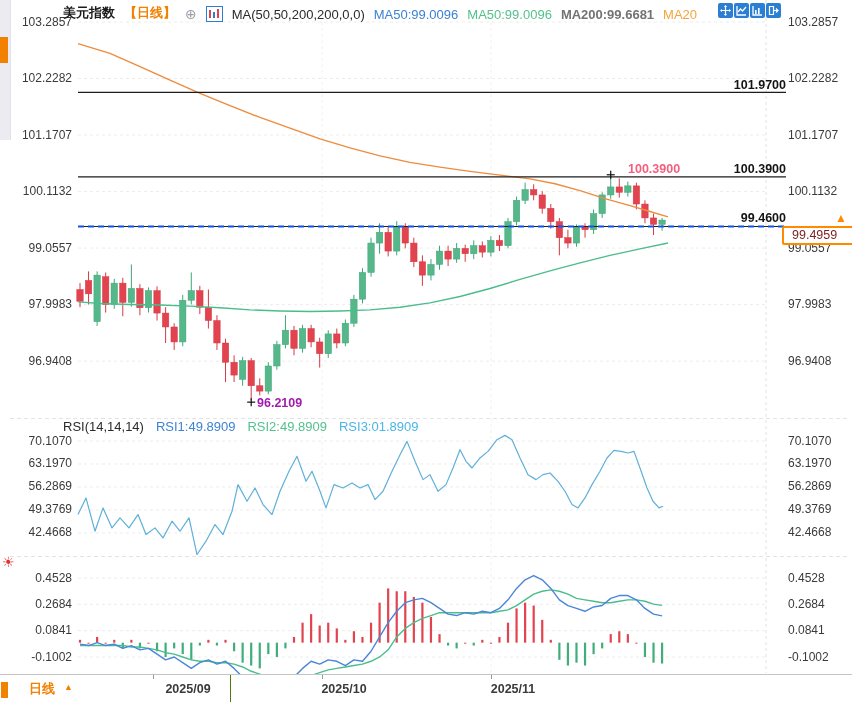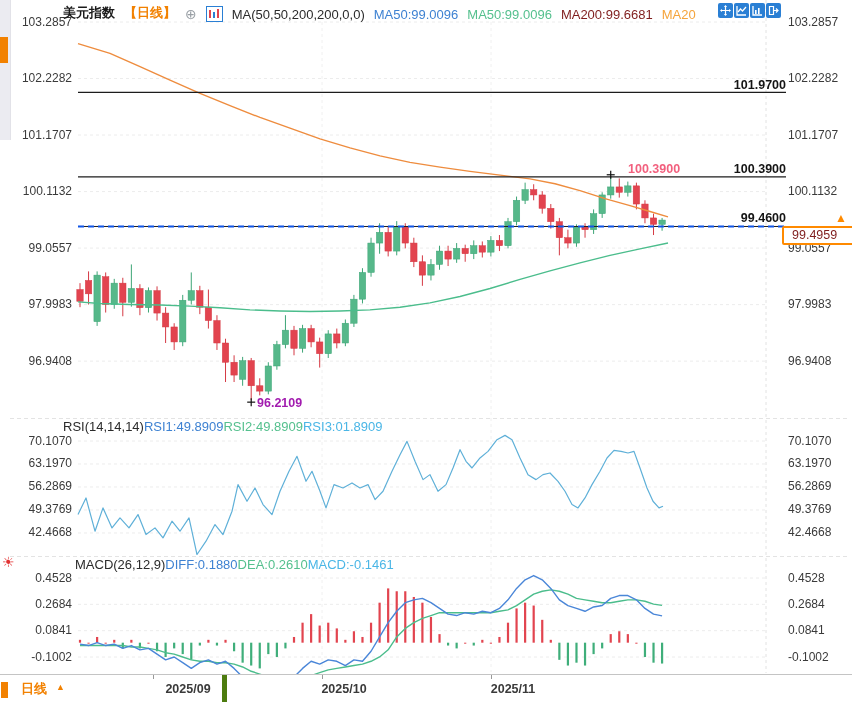--- a/index.html
+++ b/index.html
@@ -18,28 +18,28 @@
   .hdr .masets{color:#2b2b2b;}
   .chart-mini{width:15px;height:14px;border:1px solid #2a7fd4;background:#fff;position:relative;}
   .chart-mini i{position:absolute;left:2px;top:3px;width:2px;height:8px;background:#e2444f;}
   .chart-mini b{position:absolute;left:6px;top:5px;width:2px;height:6px;background:#2a7fd4;}
   .chart-mini u{position:absolute;left:10px;top:2px;width:2px;height:9px;background:#e2444f;}
   .tb{position:absolute;left:718px;top:3px;display:flex;gap:1px;z-index:4;}
   .tb .ic{width:15px;height:15px;background:#2a7fd4;border-radius:2px;display:flex;align-items:center;justify-content:center;cursor:pointer;}
   .tick{position:absolute;font-size:12px;color:#3a3a3a;line-height:13px;white-space:nowrap;}
   .tick.l{left:0;width:72px;text-align:right;}
   .tick.r{left:788px;}
-  .ind-hdr{position:absolute;display:flex;font-size:13px;white-space:nowrap;z-index:4;}
+  .ind-hdr{position:absolute;display:flex;gap:12px;font-size:13px;white-space:nowrap;z-index:4;}
   .ind-hdr .lbl{color:#2b2b2b;}
   .lvl{position:absolute;font-size:12.5px;font-weight:bold;color:#141414;white-space:nowrap;z-index:3;}
   .pricebox{position:absolute;left:782px;top:226px;width:62px;height:15px;border:2px solid #ff8a00;border-radius:2px;
             background:#fff;color:#7f1d1d;font-size:12.5px;line-height:15px;padding-left:8px;z-index:5;}
   .uparrow{position:absolute;left:835px;top:211px;color:#ff8a00;font-size:12px;z-index:5;}
   .bbar{position:absolute;left:0;top:674px;width:852px;height:28px;border-top:1px solid #c4c4c4;background:#fff;z-index:4;}
-  .tabcell{position:absolute;left:4px;top:0;width:218px;height:27px;border-right:5px solid #4d7c0f;cursor:pointer;}
+  .tabcell{position:absolute;left:12px;top:0;width:218px;height:27px;border-right:1px solid #4d7c0f;cursor:pointer;}
   .tabtxt{position:absolute;left:17px;top:5px;font-size:13px;font-weight:bold;color:#f28100;}
   .tabarr{position:absolute;left:52px;top:7px;font-size:9px;color:#f28100;}
   .bdate{position:absolute;top:7px;font-size:12.5px;font-weight:bold;color:#3a3a3a;transform:translateX(-50%);}
   .btick{position:absolute;top:0;width:1px;height:4px;background:#999;}
 </style>
 </head>
 <body>
 
 <div class="screen">
 
@@ -298,21 +298,21 @@
     <span class="period">【日线】</span>
     <span class="addic">⊕</span>
     <span class="chart-mini">
         <i></i>
         <b></b>
         <u></u>
       </span>
     <span class="masets">MA(50,50,200,200,0,0)</span>
     <span style="color: rgb(62, 130, 210);">MA50:99.0096</span>
     <span style="color: rgb(85, 192, 142);">MA50:99.0096</span>
-    <span style="color: #7f1d1d;">MA200:99.6681</span>
+    <span style="color: #737373; font-weight: bold;">MA200:99.6681</span>
     <span style="color: rgb(245, 164, 59);">MA20</span>
   </div>
 
   <div class="tb">
     <span class="ic">
       <svg width="11" height="11" viewBox="0 0 11 11">
           <path d="M5.5 0l1.6 2h-3.2zM5.5 11l1.6-2h-3.2zM0 5.5l2-1.6v3.2zM11 5.5l-2-1.6v3.2z" fill="#fff"></path>
           <path d="M5.5 1.5v8M1.5 5.5h8" stroke="#fff" stroke-width="1.2"></path>
         </svg>
     </span>
@@ -380,26 +380,20 @@
   <div class="uparrow">▲</div>
   <div class="pricebox">99.4959</div>
 
   <div class="ind-hdr" style="left:63px;top:419px;">
     <span class="lbl">RSI(14,14,14)</span>
     <span style="color: rgb(62, 130, 210);">RSI1:49.8909</span>
     <span style="color: rgb(85, 192, 142);">RSI2:49.8909</span>
     <span style="color: rgb(74, 182, 230);">RSI3:01.8909</span>
   </div>
 
-  <div class="ind-hdr" style="left:75px;top:557px;">
-    <span class="lbl">MACD(26,12,9)</span>
-    <span style="color: rgb(62, 130, 210);">DIFF:0.1880</span>
-    <span style="color: rgb(85, 192, 142);">DEA:0.2610</span>
-    <span style="color: rgb(74, 182, 230);">MACD:-0.1461</span>
-  </div>
 
   <div class="bbar">
     <div class="tabcell">
       <span class="tabtxt">日线</span>
       <span class="tabarr">▲</span>
     </div>
     <div class="btick" style="left:153px;"></div>
     <div class="btick" style="left:322px;"></div>
     <div class="btick" style="left:491px;"></div>
     <div class="bdate" style="left:175px;margin-left:13px;">2025/09</div>

